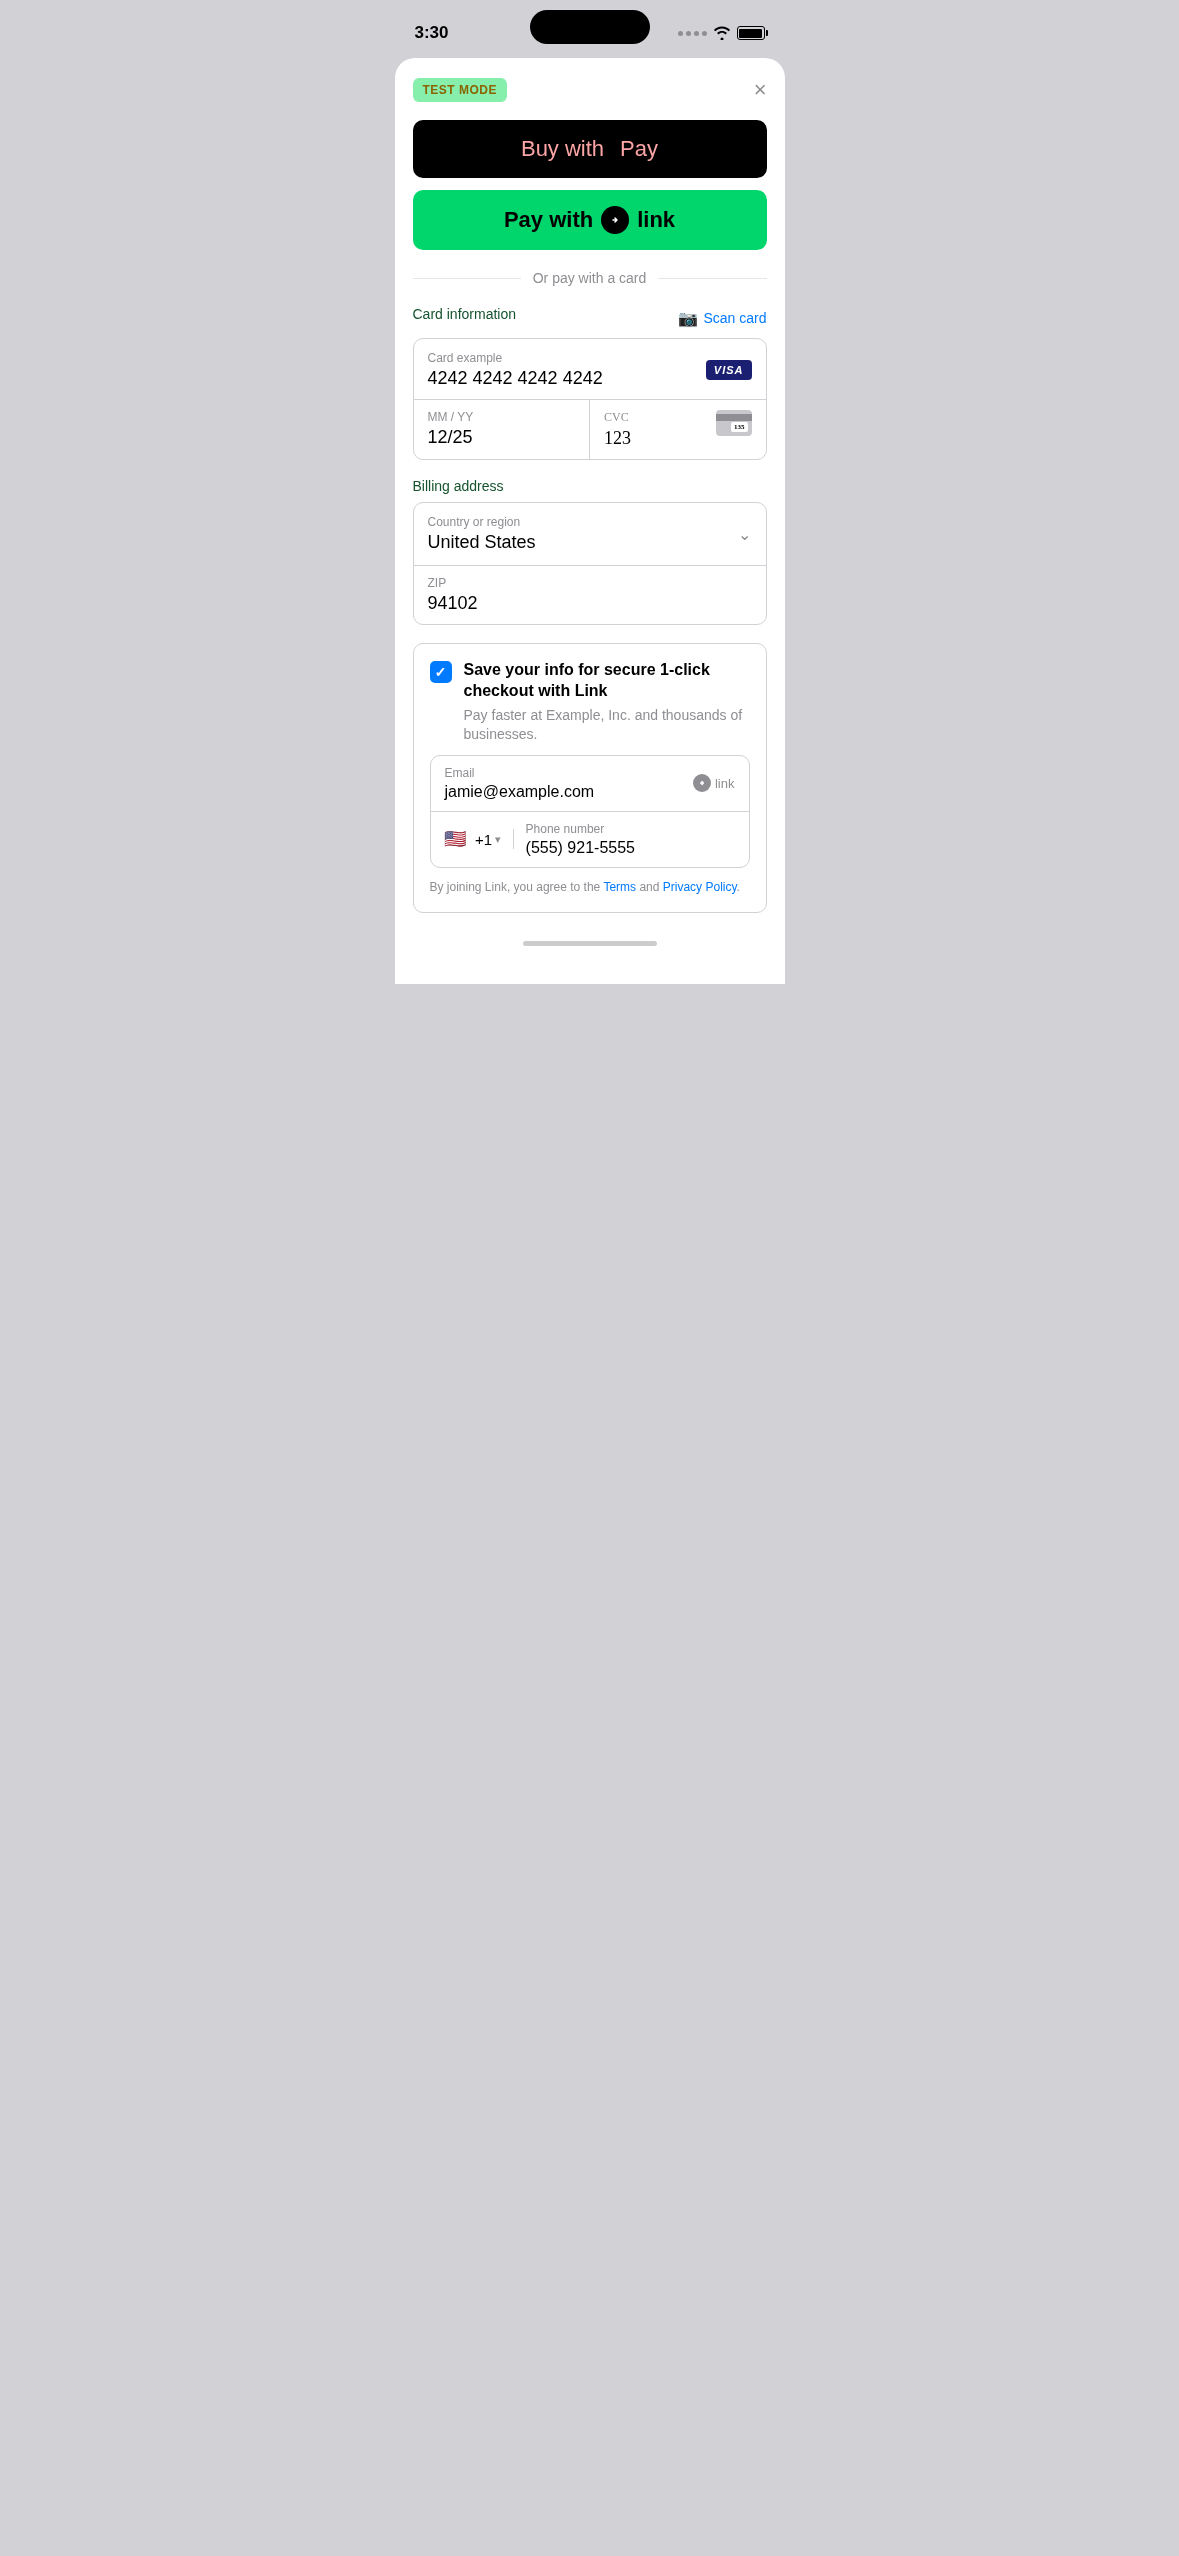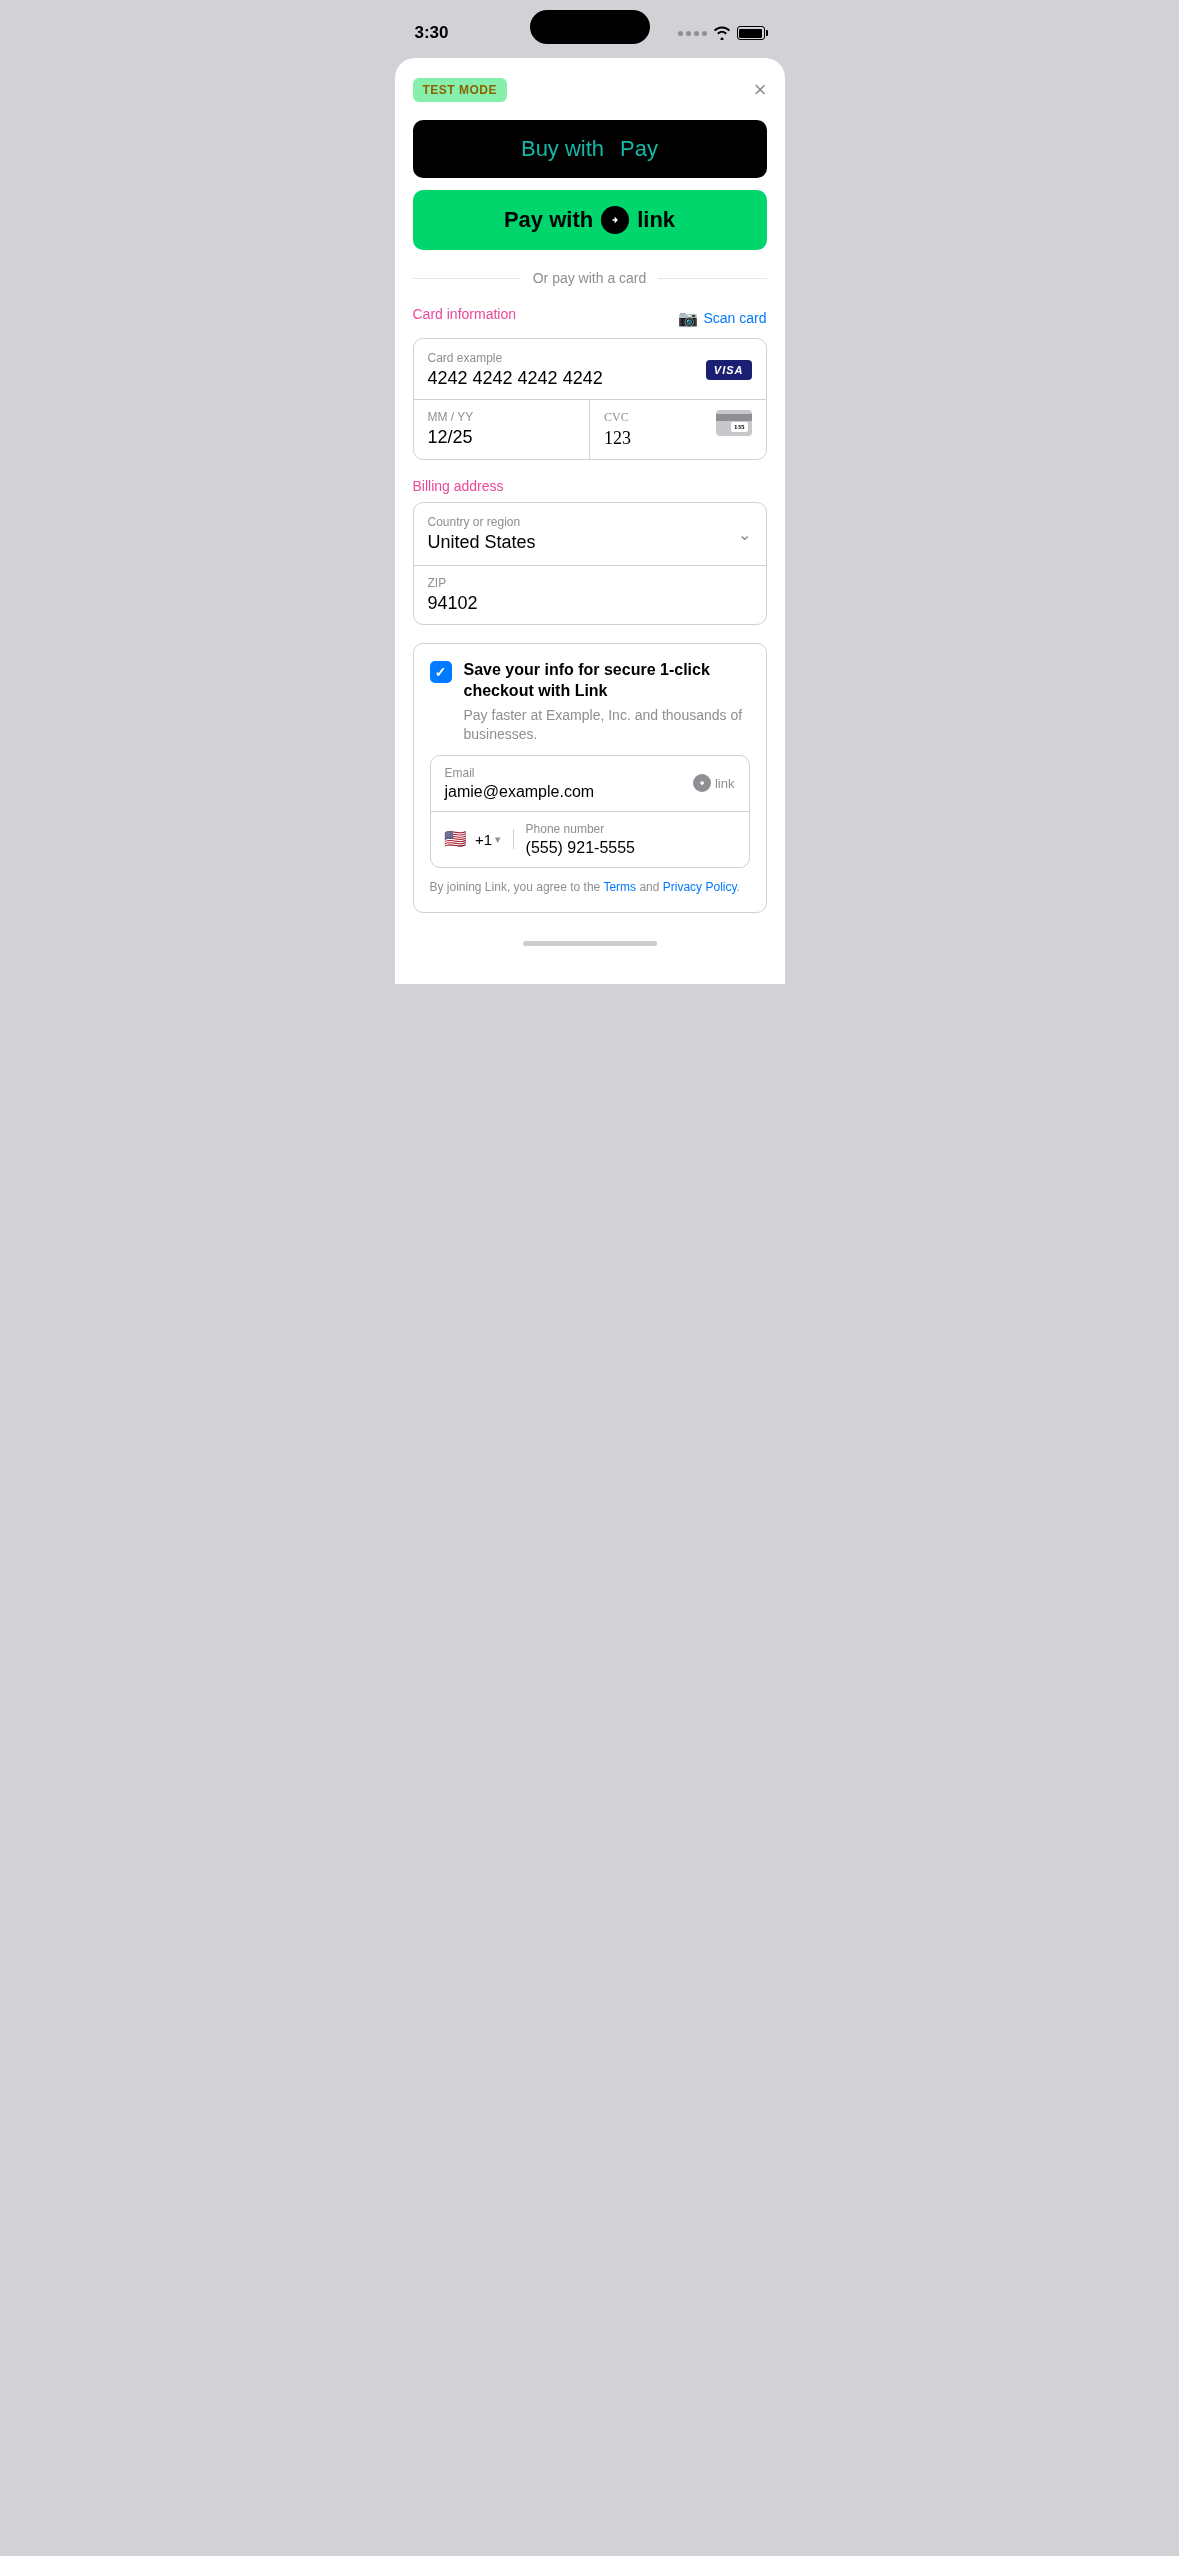--- a/index.html
+++ b/index.html
@@ -118,21 +118,21 @@
       background: none;
       border: none;
       cursor: pointer;
       line-height: 1;
     }
 
     
     .apple-pay-btn {
       width: 100%;
       background: #000;
-      color: #14b8a6;
+      color: #fca5a5;
       border: none;
       border-radius: 10px;
       padding: 16px;
       font-size: 22px;
       font-weight: 500;
       cursor: pointer;
       display: flex;
       align-items: center;
       justify-content: center;
       gap: 8px;
@@ -186,21 +186,21 @@
     }
     .divider-line {
       flex: 1;
       height: 1px;
       background: #e5e5ea;
     }
 
     
     .section-label {
       font-size: 14px;
-      color: #ec4899;
+      color: #14532d;
       margin-bottom: 8px;
     }
 
     .section-header {
       display: flex;
       justify-content: space-between;
       align-items: center;
       margin-bottom: 8px;
     }
 

